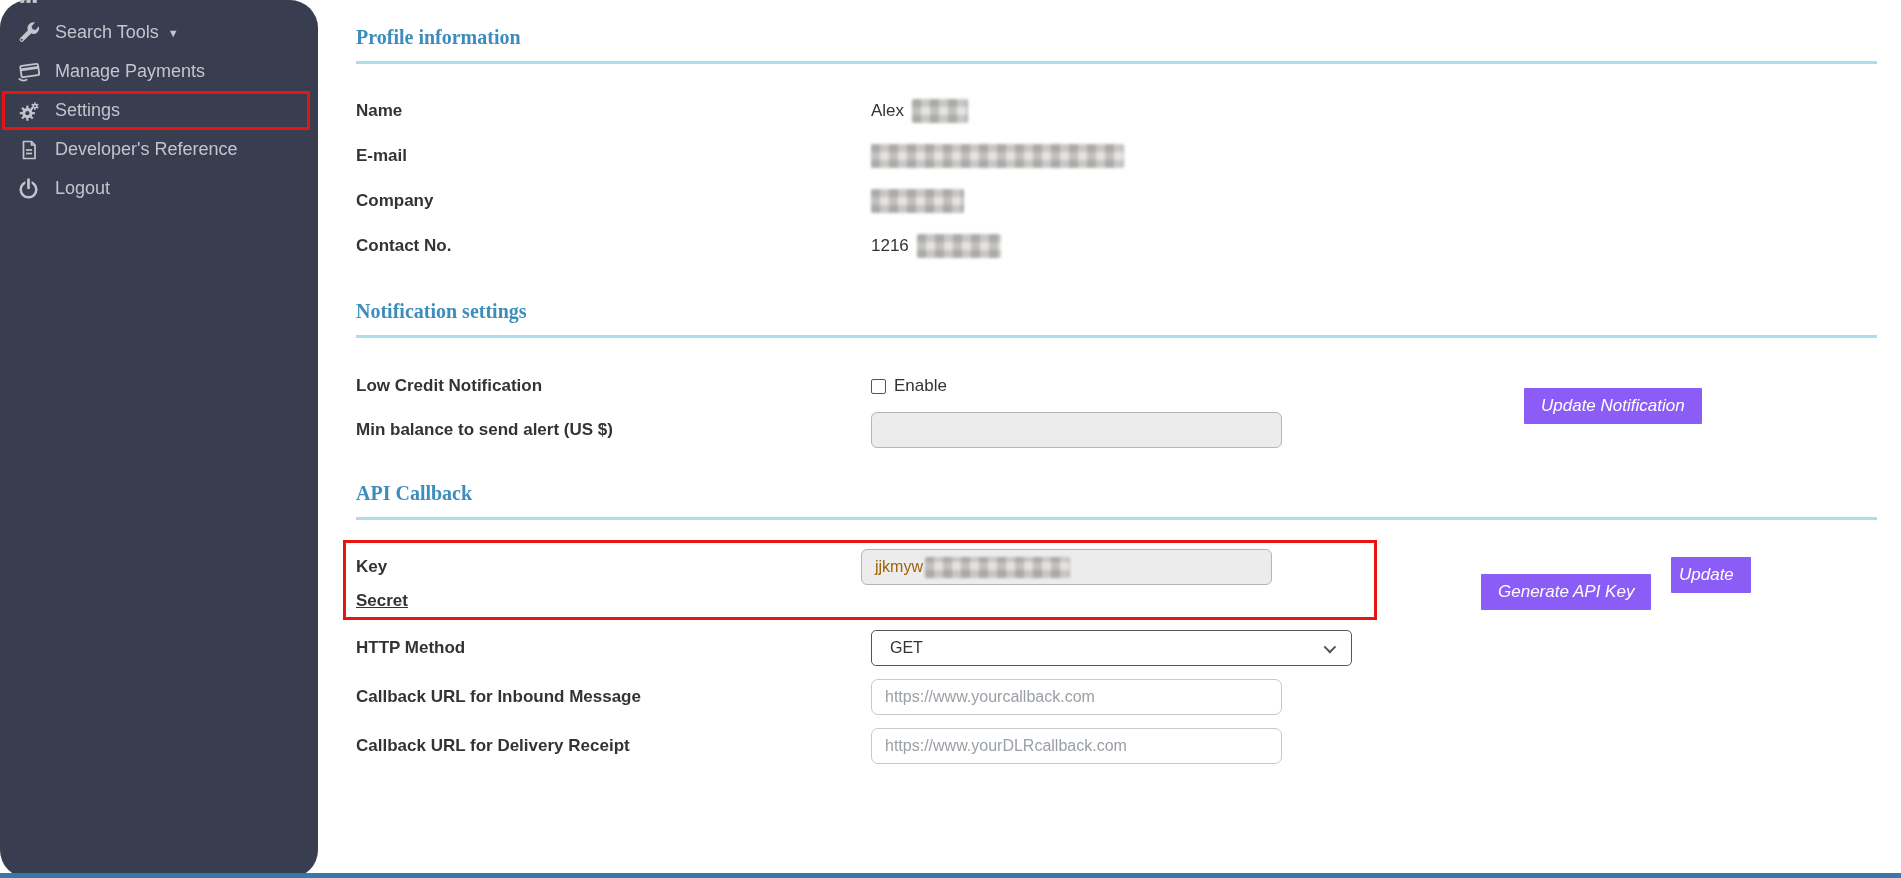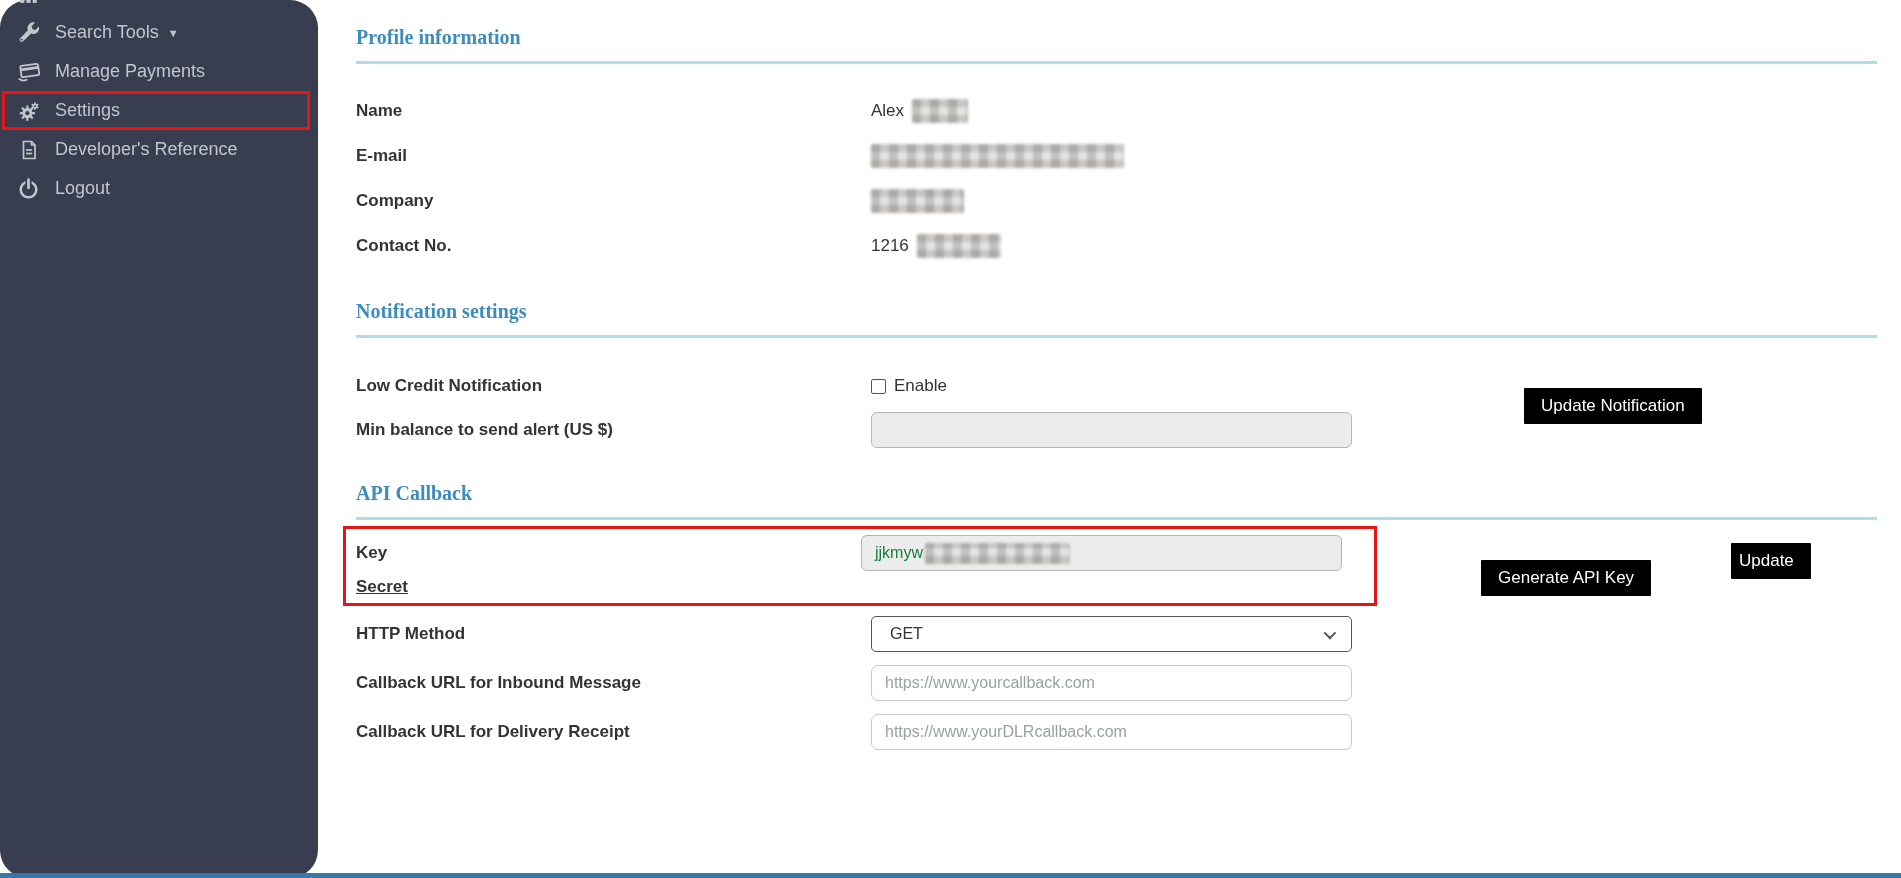--- a/index.html
+++ b/index.html
@@ -35,52 +35,52 @@
   .redact { display:inline-block; border-radius:2px; filter:blur(1.6px);
             background-image:
               repeating-linear-gradient(90deg,#c9c9c9 0 9px,#efefef 9px 18px),
               repeating-linear-gradient(0deg,#d4d2cf 0 8px,#f3f1ee 8px 16px);
             background-blend-mode:multiply; opacity:.95; }
 
   
   .frow { display:flex; align-items:center; margin-bottom:13px; font-size:17px; color:#333; }
   .frow .lbl { width:515px; font-weight:600; flex:0 0 auto; }
 
-  .tinput { width:481px; height:36px; border:1px solid #c8c8c8; border-radius:7px;
-            background:#fff; padding:0 13px; font-size:16px; color:#15803d;
+  .tinput { width:411px; height:36px; border:1px solid #c8c8c8; border-radius:7px;
+            background:#fff; padding:0 13px; font-size:16px; color:#a16207;
             font-family:inherit; display:flex; align-items:center; gap:2px; }
   .tinput.disabled { background:#ececec; border-color:#b5b5b5; border-radius:6px; }
   input.tinput::placeholder { color:#9aa0a6; }
   input.tinput { display:inline-block; }
 
   .fake-select { width:481px; height:36px; border:1px solid #555;  border-radius:5px;
                  background:#fff; padding:0 18px; font-size:16px; color:#333;
                  display:flex; align-items:center; justify-content:space-between;
                  cursor:pointer; }
   .chev { width:9px; height:9px; border-right:2px solid #555; border-bottom:2px solid #555;
           transform:rotate(45deg) translateY(-2px); }
 
   .cbx { appearance:none; -webkit-appearance:none; width:15px; height:15px;
          border:1.5px solid #555; border-radius:2px; background:#fff; margin-right:8px;
          cursor:pointer; }
 
-  .btn { background:#000000; color:#fff; border:none; font-family:inherit;
+  .btn { background:#8b5cf6; color:#fff; border:none; font-family:inherit;
          font-size:17px; padding:8px 17px; cursor:pointer; border-radius:1px;
-         white-space:nowrap; }
+         white-space:nowrap;font-style:italic; }
 
   .notif-body { position:relative; margin-top:28px; }
   .notif-body .update-btn { position:absolute; left:1168px; top:22px; }
 
-  .api-body { position:relative; margin-top:6px; }
+  .api-body { position:relative; margin-top:20px; }
   .red-box { border:3px solid #e81313; margin-left:-13px; width:1034px;
              padding:6px 0 6px 10px; }
   .red-box .frow { margin-bottom:6px; }
   .red-box .frow:last-child { margin-bottom:0;text-decoration:underline; }
   .api-body .gen-btn { position:absolute; left:1125px; top:34px; }
-  .api-body .upd-btn { position:absolute; left:1375px; top:17px;padding-left:8px; }
+  .api-body .upd-btn { position:absolute; left:1315px; top:17px;padding-left:8px; }
   .after-box { margin-top:10px; }
 
   svg { display:block; }
 </style>
 </head>
 <body>
 
 <nav class="sidebar">
 
   <div class="side-item partial">

